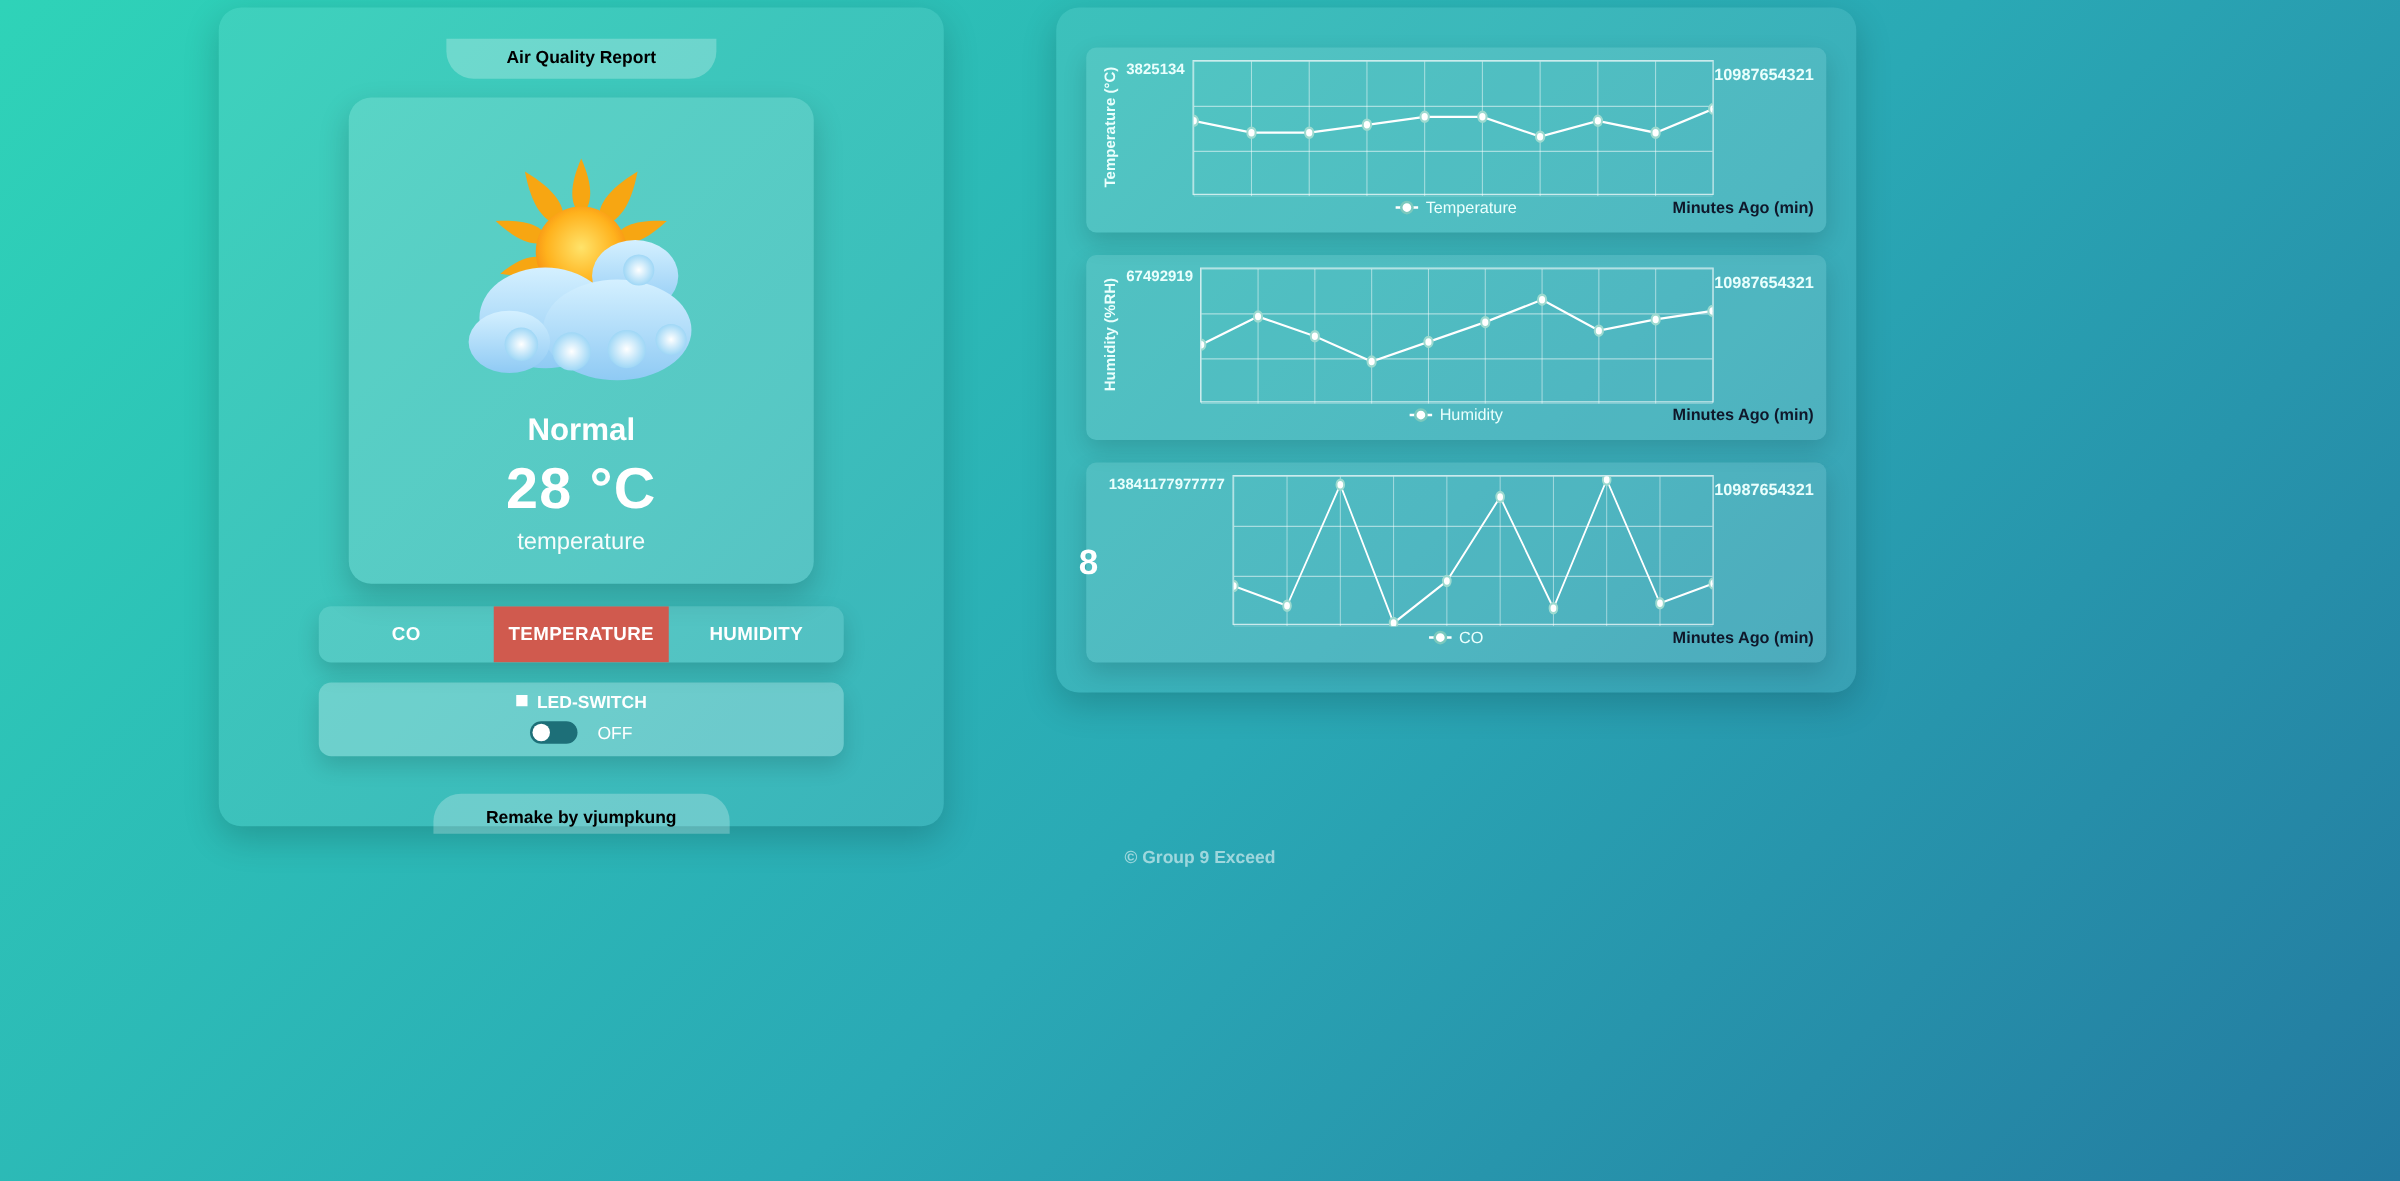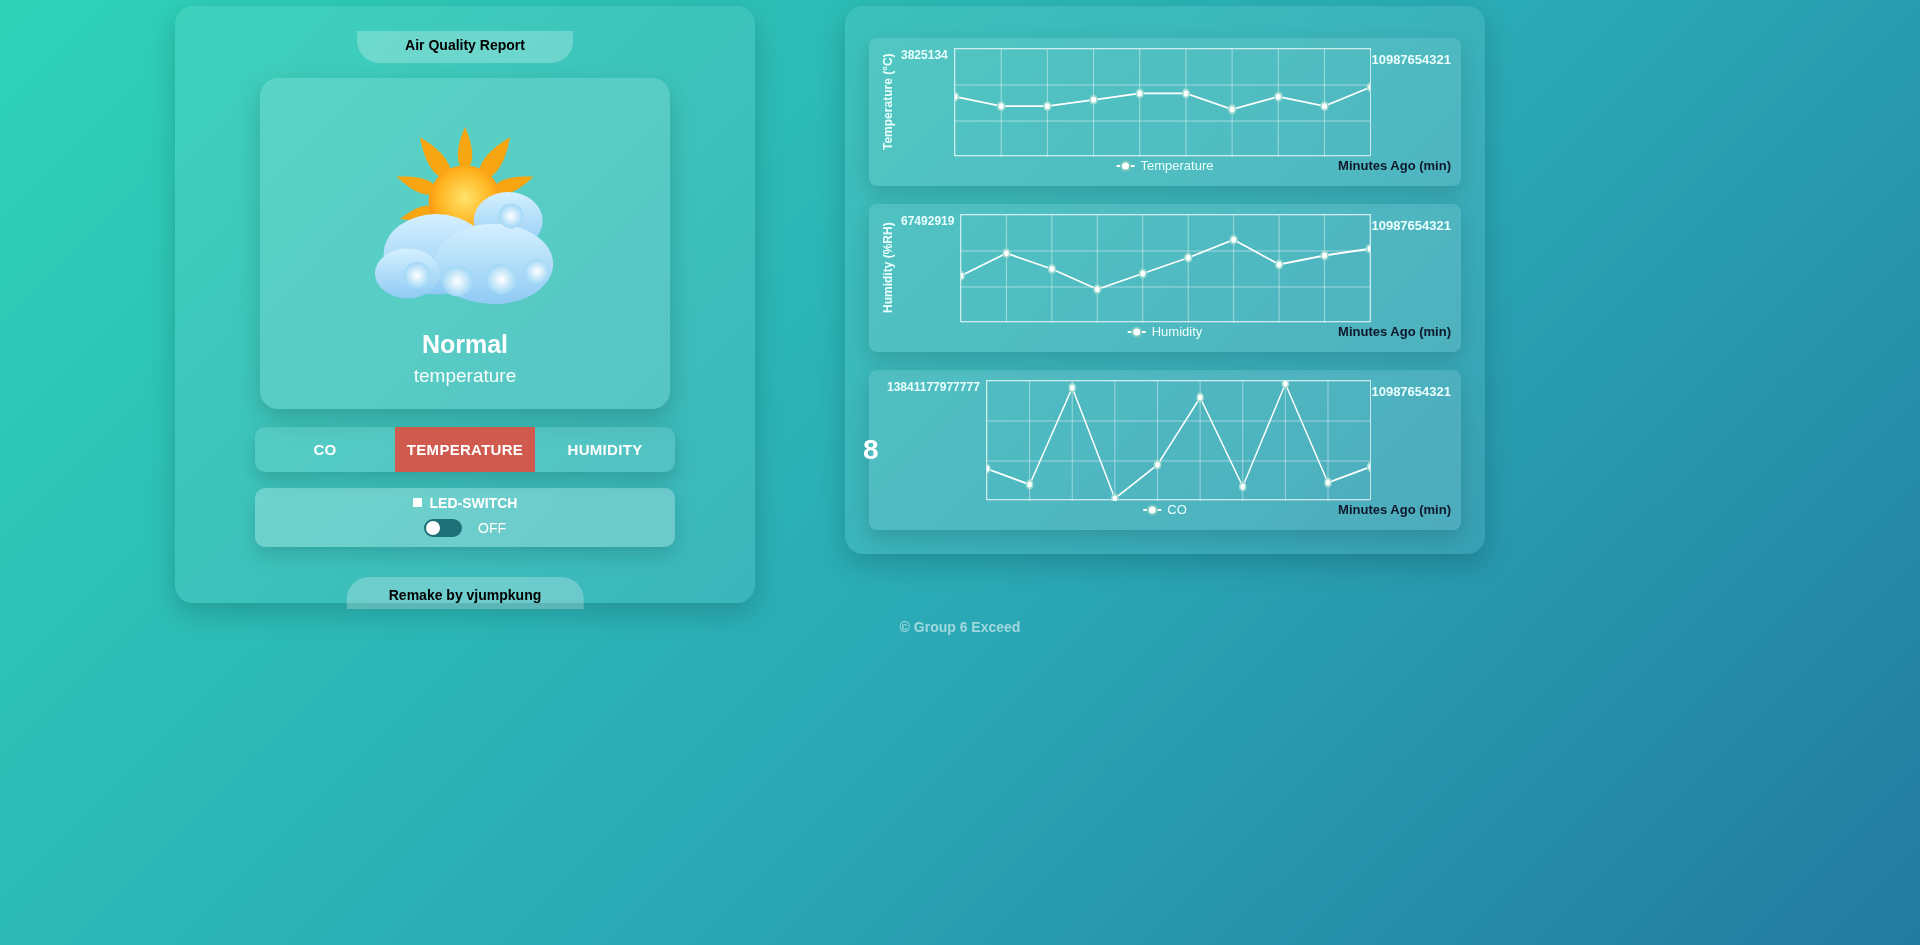--- a/index.html
+++ b/index.html
@@ -35,21 +35,21 @@
     font-weight: 700;
     font-size: 14px;
     color: #000000;
     white-space: nowrap;
     margin-top: 31px;
   }
   .tab-title.bottom { top: auto; bottom: -6px; border-radius: 22px 22px 0 0; padding: 10px 42px 6px 42px; }
 
   .card-main {
     margin: 44px auto 18px auto;
-    width: 410px;
+    width: 372px;
     border-radius: 18px;
     background: rgba(255,255,255,0.14);
     box-shadow: 0 10px 24px rgba(0,0,0,0.18);
     text-align: center;
     padding: 28px 10px 22px 10px;
   }
   .weather-ico { width: 230px; height: 220px; margin: 0 auto; }
   .status { font-size: 25px; font-weight: 600; margin-top: 4px; }
   .reading { font-size: 46px; font-weight: 700; letter-spacing: 1px; margin-top: 4px; }
   .metric { font-size: 19px; margin-top: 6px; opacity: .95; }
@@ -177,20 +177,21 @@
               <ellipse cx="60" cy="170" rx="34" ry="26" fill="url(#cloudG)"></ellipse>
               <circle cx="70" cy="172" r="14" fill="url(#swirl)"></circle>
               <circle cx="112" cy="178" r="16" fill="url(#swirl)"></circle>
               <circle cx="158" cy="176" r="16" fill="url(#swirl)"></circle>
               <circle cx="195" cy="168" r="13" fill="url(#swirl)"></circle>
               <circle cx="168" cy="110" r="13" fill="url(#swirl)"></circle>
             </g>
           </svg>
         </div>
         <div class="status">Normal</div>
+        <div class="reading">28 °C</div>
         <div class="metric">temperature</div>
       </div>
 
       <div class="seg">
         <button>CO</button>
         <button class="active">TEMPERATURE</button>
         <button>HUMIDITY</button>
       </div>
 
       <div class="toggles">
@@ -388,14 +389,14 @@
             <span class="m"></span>
             <span>CO</span>
           </div>
           <div class="xlab">Minutes Ago (min)</div>
         </div>
       </div>
 
     </div>
   </div>
 
-  <div class="footer">© Group 6 Exceed</div>
+  <div class="footer">© Group 9 Exceed</div>
 </div>
 
 </body></html>

